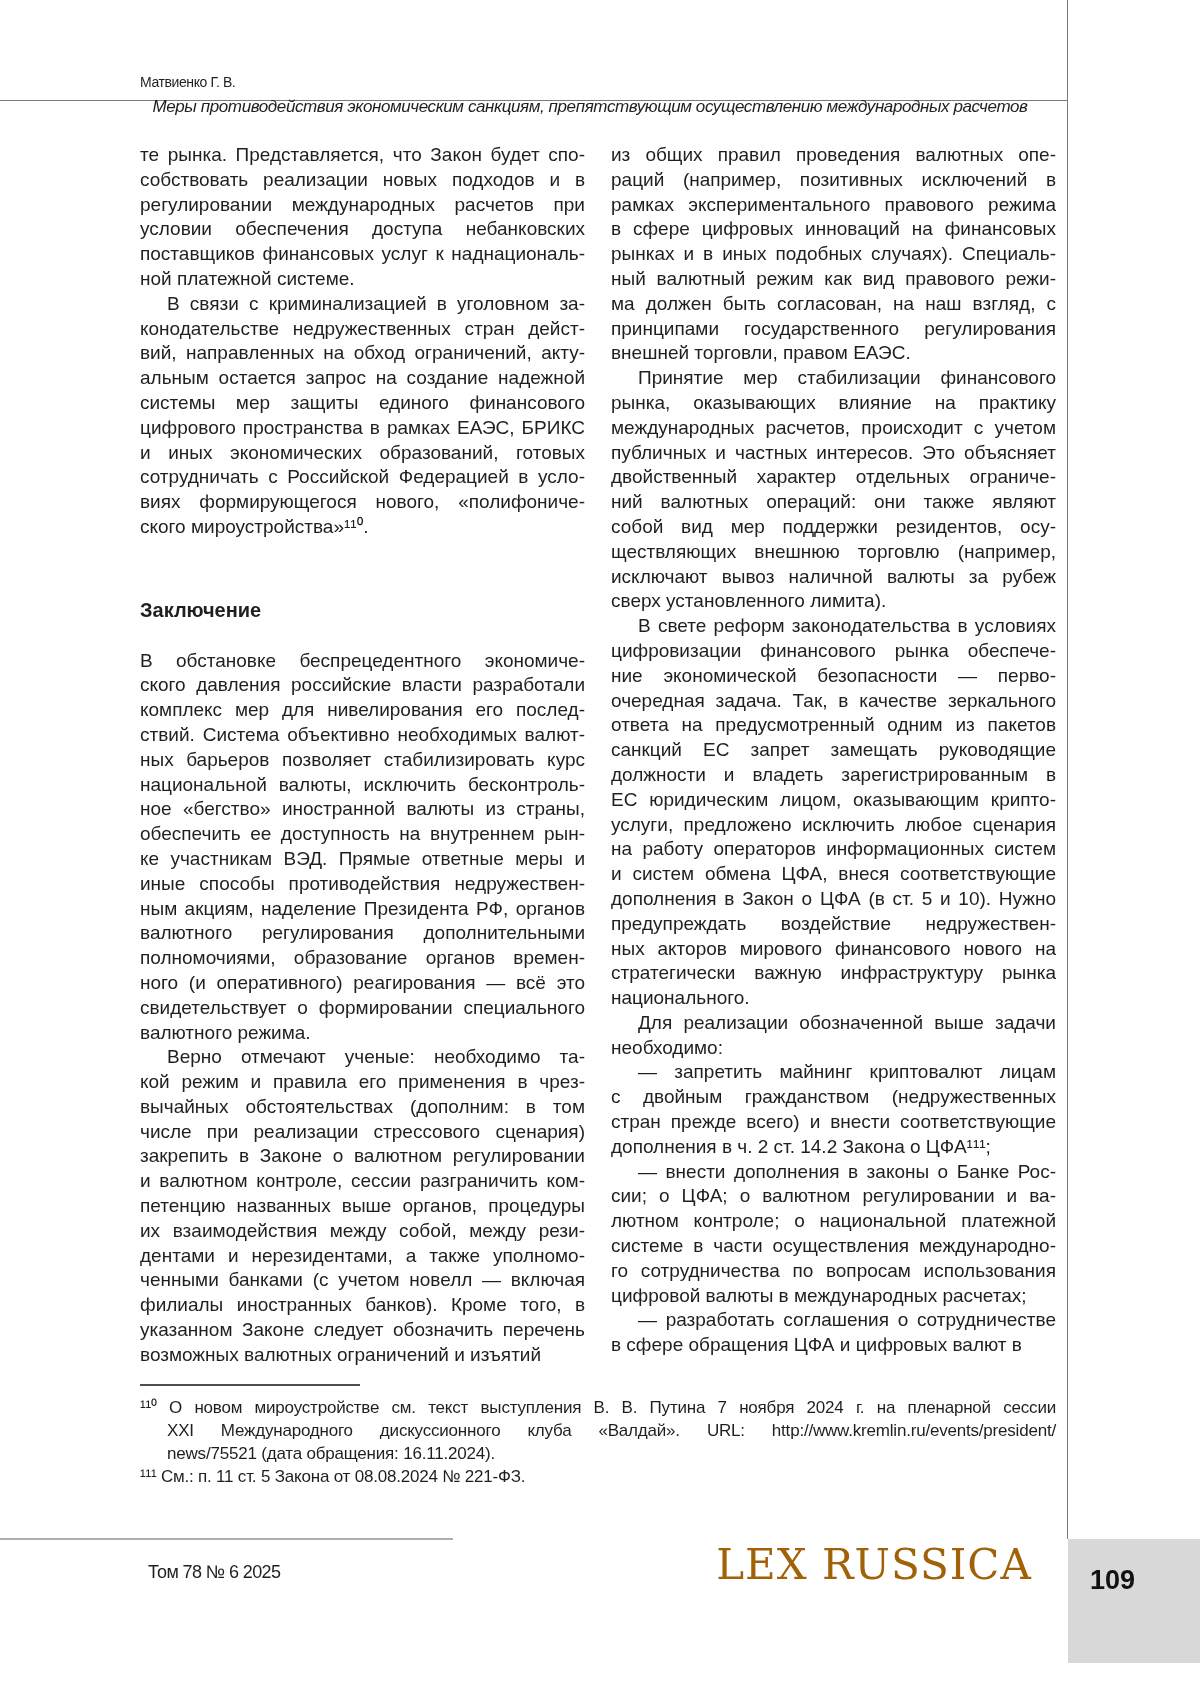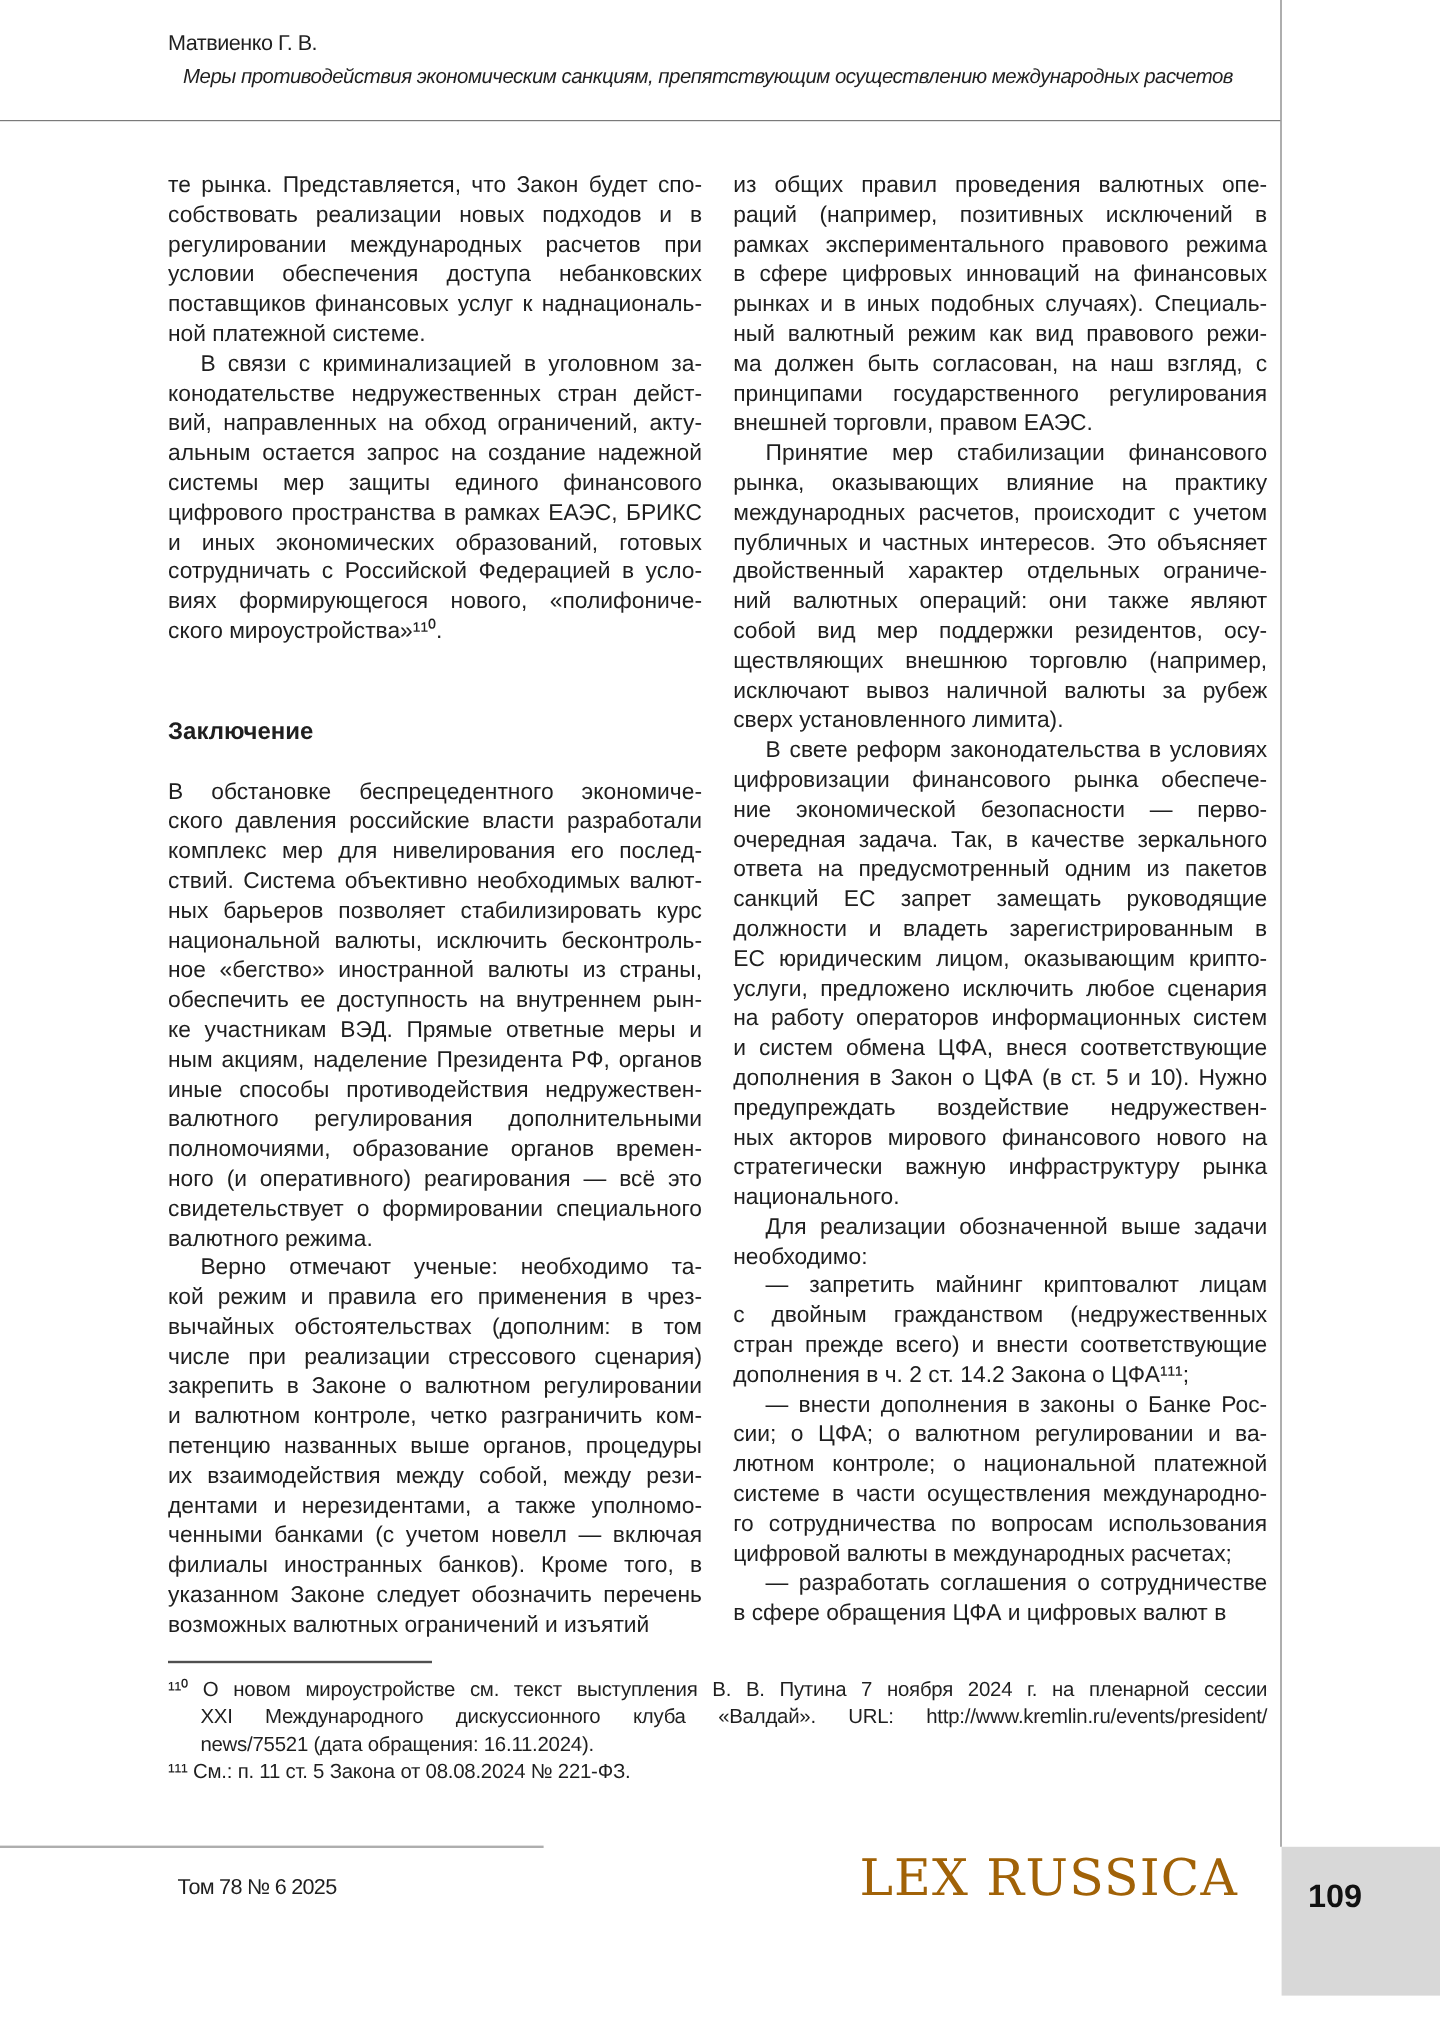--- a/index.html
+++ b/index.html
@@ -6,21 +6,21 @@
   body{
     width:1200px;height:1697px;position:relative;overflow:hidden;
     background:#ffffff;color:#1f1f1f;
     font-family:"Liberation Sans",sans-serif;
   }
   
   .vrule{position:absolute;left:1067px;top:0;width:1px;height:1539px;background:#7a7a7a;}
   .header-rule{position:absolute;left:0;top:100px;width:1067px;height:1px;background:#7a7a7a;}
   
   .runhead{position:absolute;left:140px;top:26px;width:900px;letter-spacing:-0.4px;}
-  .runhead .author{font-size:18px;}
+  .runhead .author{font-size:14px;margin-top:48px;}
   .runhead .title{font-size:17px;font-style:italic;margin-top:7px;text-align:center;}
   
   .content{position:absolute;left:140px;top:143px;width:916px;display:flex;gap:26px;justify-content:flex-end;}
   .col{width:445px;}
   .para{font-size:19px;line-height:24.8px;}
   .tl{text-align:justify;text-align-last:justify;text-justify:inter-word;}
   .tl.last{text-align-last:left;}
   .ind .tl:first-child{text-indent:27px;}
   .section-heading{font-size:20px;font-weight:bold;line-height:24.8px;margin:58px 0 26px 0;}
   
@@ -78,35 +78,35 @@
       <div class="para">
           <div class="tl">В обстановке беспрецедентного экономиче-</div>
           <div class="tl">ского давления российские власти разработали</div>
           <div class="tl">комплекс мер для нивелирования его послед-</div>
           <div class="tl">ствий. Система объективно необходимых валют-</div>
           <div class="tl">ных барьеров позволяет стабилизировать курс</div>
           <div class="tl">национальной валюты, исключить бесконтроль-</div>
           <div class="tl">ное «бегство» иностранной валюты из страны,</div>
           <div class="tl">обеспечить ее доступность на внутреннем рын-</div>
           <div class="tl">ке участникам ВЭД. Прямые ответные меры и</div>
+          <div class="tl">иные способы противодействия недружествен-</div>
           <div class="tl">ным акциям, наделение Президента РФ, органов</div>
-          <div class="tl">иные способы противодействия недружествен-</div>
           <div class="tl">валютного регулирования дополнительными</div>
           <div class="tl">полномочиями, образование органов времен-</div>
           <div class="tl">ного (и оперативного) реагирования — всё это</div>
           <div class="tl">свидетельствует о формировании специального</div>
           <div class="tl last">валютного режима.</div>
         </div>
       <div class="para ind">
           <div class="tl">Верно отмечают ученые: необходимо та-</div>
           <div class="tl">кой режим и правила его применения в чрез-</div>
           <div class="tl">вычайных обстоятельствах (дополним: в том</div>
           <div class="tl">числе при реализации стрессового сценария)</div>
           <div class="tl">закрепить в Законе о валютном регулировании</div>
-          <div class="tl">и валютном контроле, четко разграничить ком-</div>
+          <div class="tl">и валютном контроле, сессии разграничить ком-</div>
           <div class="tl">петенцию названных выше органов, процедуры</div>
           <div class="tl">их взаимодействия между собой, между рези-</div>
           <div class="tl">дентами и нерезидентами, а также уполномо-</div>
           <div class="tl">ченными банками (с учетом новелл — включая</div>
           <div class="tl">филиалы иностранных банков). Кроме того, в</div>
           <div class="tl">указанном Законе следует обозначить перечень</div>
           <div class="tl last">возможных валютных ограничений и изъятий</div>
         </div>
     </div>
     <div class="col">

